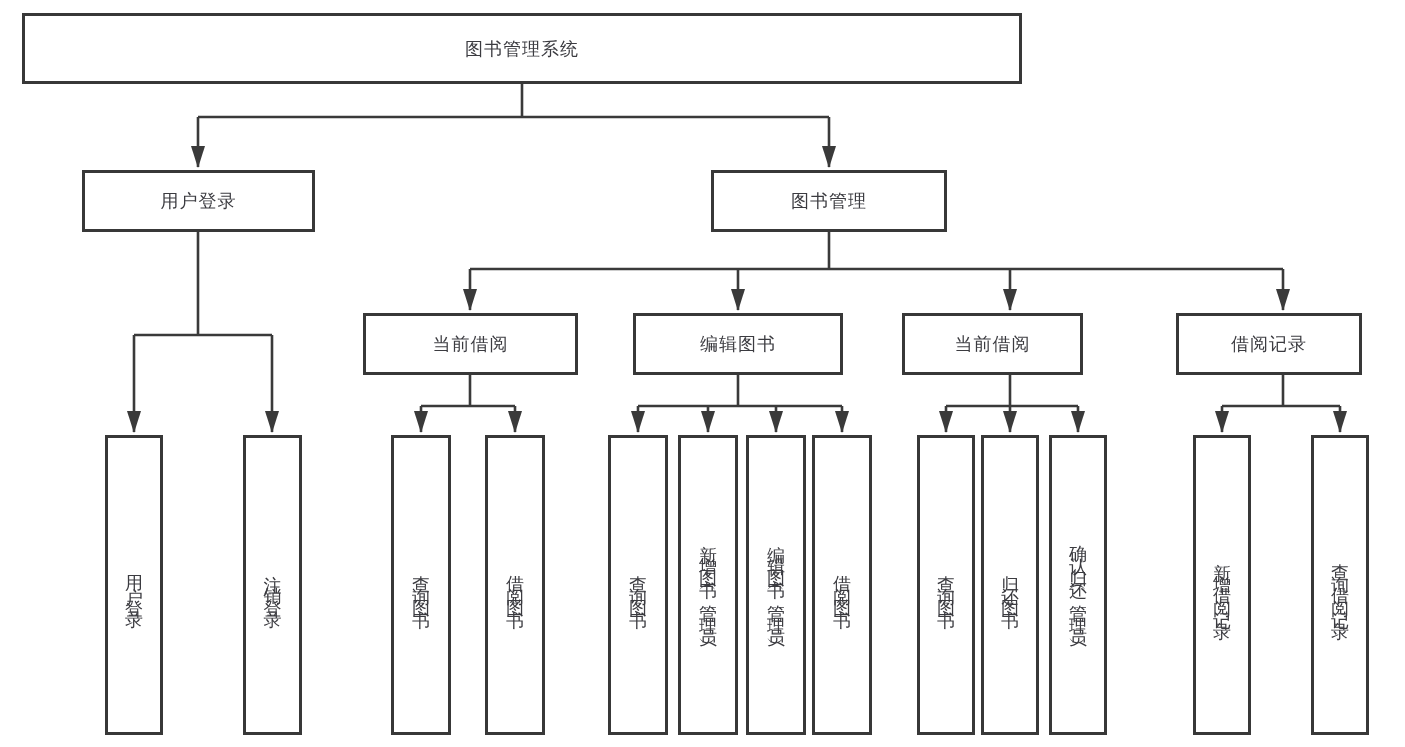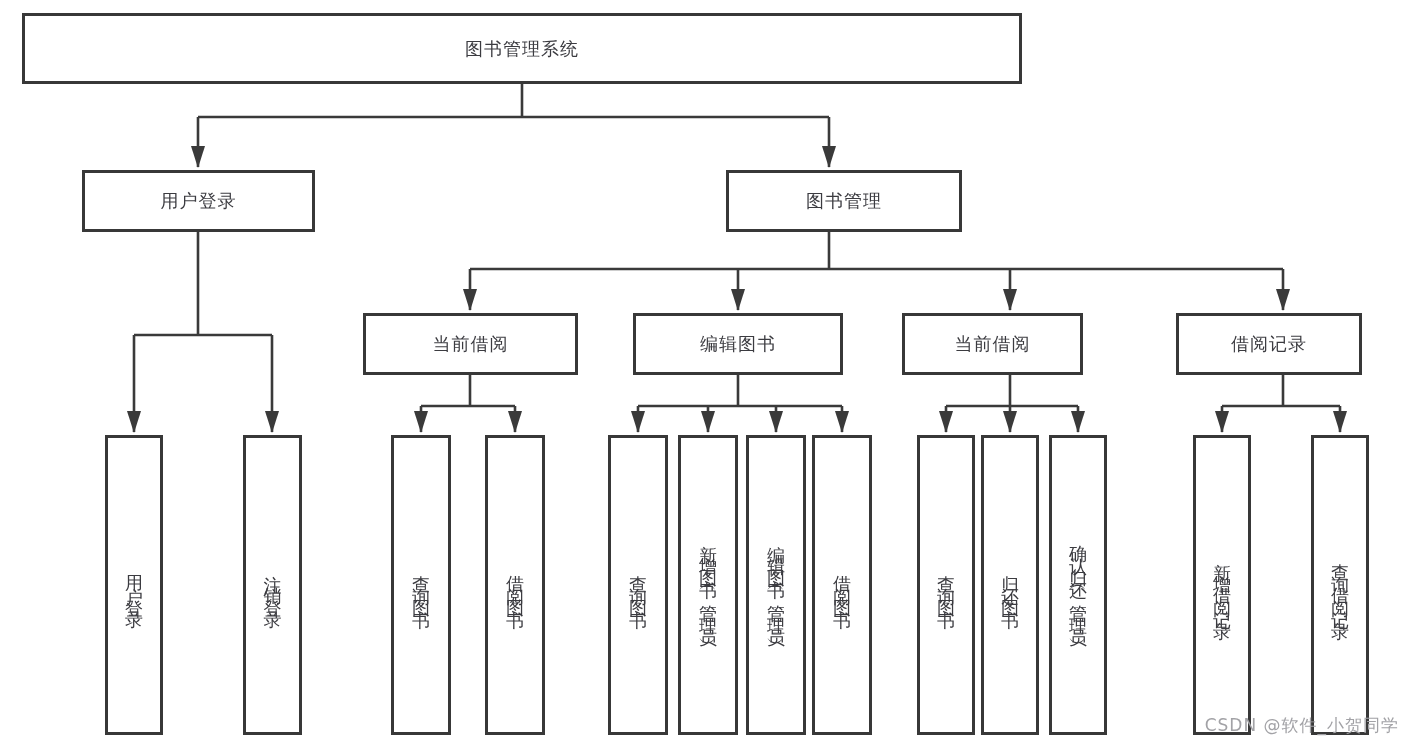--- a/index.html
+++ b/index.html
@@ -103,21 +103,21 @@
     <path class="wire" d="M1340,406 V432" marker-end="url(#ah)"></path>
   </svg>
 
   <div class="node" style="left:22px;top:13px;width:1000px;height:71px;">
     <span>图书管理系统</span>
   </div>
 
   <div class="node" style="left:82px;top:170px;width:233px;height:62px;">
     <span>用户登录</span>
   </div>
-  <div class="node" style="left:711px;top:170px;width:236px;height:62px;margin-left:15px;">
+  <div class="node" style="left:711px;top:170px;width:236px;height:62px;">
     <span>图书管理</span>
   </div>
 
   <div class="node" style="left:363px;top:313px;width:215px;height:62px;">
     <span>当前借阅</span>
   </div>
   <div class="node" style="left:633px;top:313px;width:210px;height:62px;">
     <span>编辑图书</span>
   </div>
   <div class="node" style="left:902px;top:313px;width:181px;height:62px;">
@@ -164,15 +164,14 @@
     <span>确认归还（管理员）</span>
   </div>
 
   <div class="node vertical" style="left:1193px;top:435px;width:58px;height:300px;">
     <span>新增借阅记录</span>
   </div>
   <div class="node vertical" style="left:1311px;top:435px;width:58px;height:300px;">
     <span>查询借阅记录</span>
   </div>
 
-  <div class="watermark">CSDN @软件_小贺同学</div>
 
 </div>
 
 </body></html>

